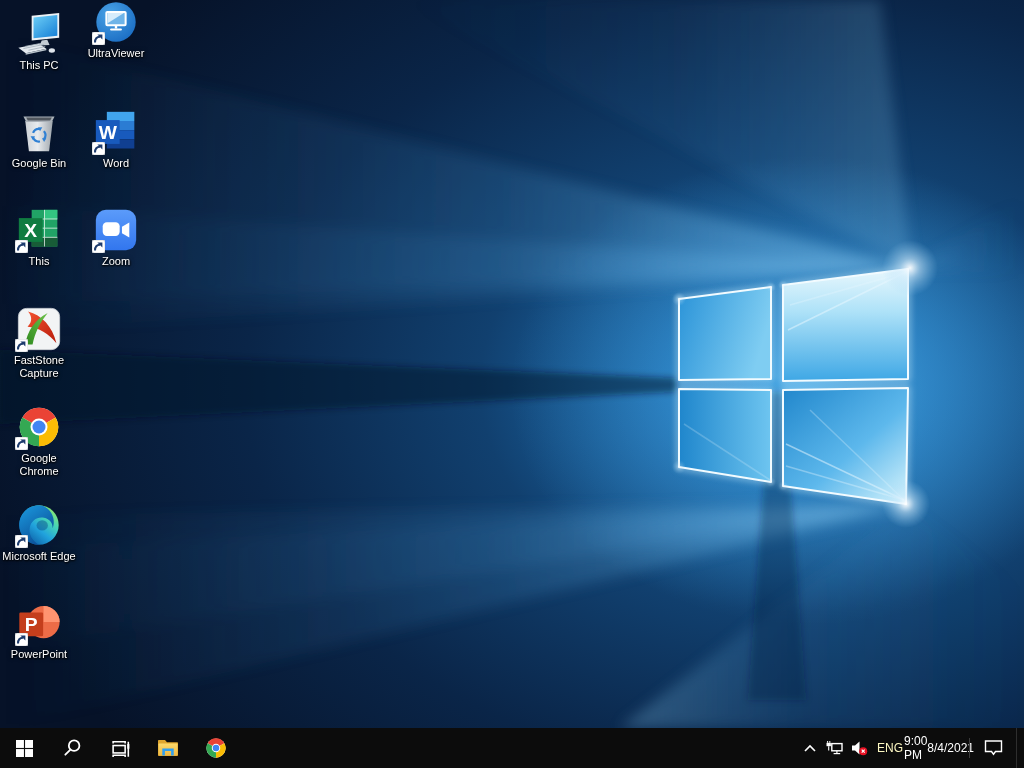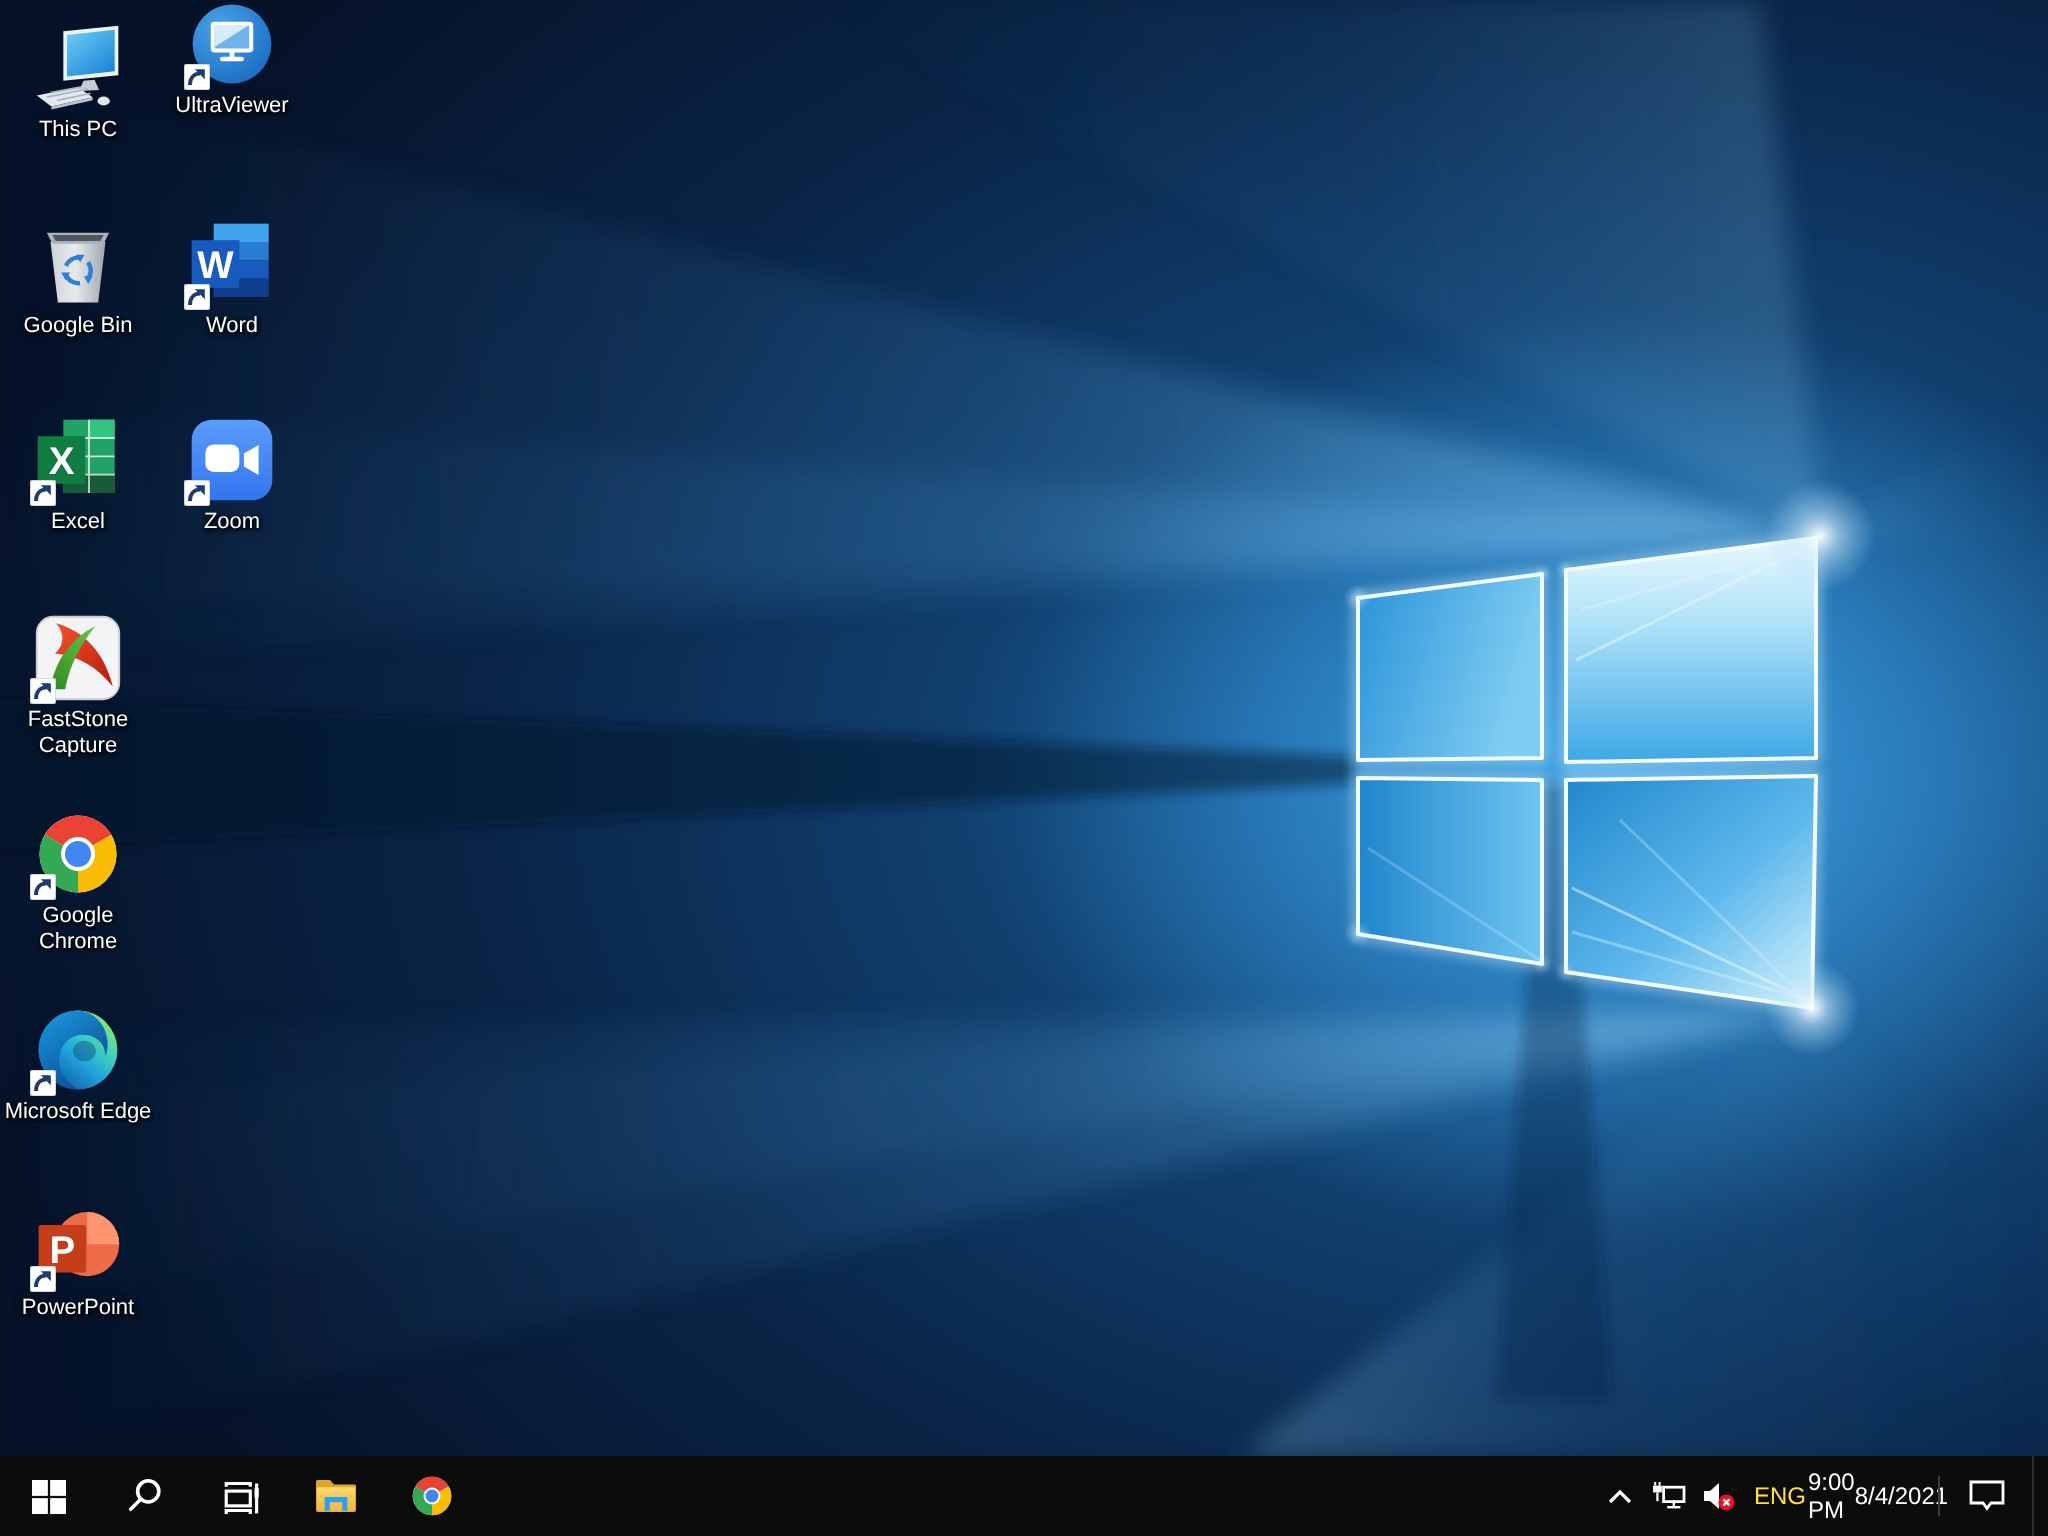--- a/index.html
+++ b/index.html
@@ -16,21 +16,21 @@
               text-shadow:0 1px 2px rgba(0,0,0,.95),1px 1px 2px rgba(0,0,0,.85),0 0 4px rgba(0,0,0,.6);}
   
   .taskbar{position:absolute;left:0;bottom:0;width:1024px;height:40px;background:#0c0c0c;
            display:flex;align-items:center;justify-content:space-between;z-index:5;}
   .tb-left{display:flex;height:40px;}
   .tb-btn{width:48px;height:40px;display:flex;align-items:center;justify-content:center;}
   .tb-right{display:flex;height:40px;align-items:center;}
   .tray-btn{height:40px;display:flex;align-items:center;justify-content:center;}
   .w-chev{width:26px;} .w-net{width:23px;} .w-vol{width:25px;}
   .w-lang{width:38px;} .w-clock{width:60px;} .w-ac{width:46px;}
-  .tray-text{color:#fde047;font-size:12px;}
+  .tray-text{color:#fef9c3;font-size:12px;}
   .clock{display:flex;flex-direction:row;align-items:center;justify-content:center;
          color:#fff;font-size:12px;line-height:14px;}
   .sep{width:1px;height:20px;background:#3c3c3c;}
   .edge-strip{width:7px;height:40px;border-left:1px solid #2e2e2e;}
   svg{display:block;}
   .svgtext{font-family:"Liberation Sans",sans-serif;font-weight:700;fill:#ffffff;}
 </style>
 </head>
 <body>
 
@@ -271,21 +271,21 @@
           </g>
           <rect x="2" y="11" width="26" height="26" fill="#107c41"></rect>
           <text x="15" y="31.5" text-anchor="middle" font-size="21" class="svgtext">X</text>
         </svg>
         <svg class="badge" viewBox="0 0 13 13">
           <rect x="0" y="0" width="13" height="13" rx="2" fill="#ffffff" stroke="#c9cdd2" stroke-width=".8"></rect>
           <path d="M3,10.5 C3,6.8 5.2,4.8 8,4.8" stroke="#1e3c6e" stroke-width="2" fill="none"></path>
           <polygon points="5.4,2.6 10.4,2.6 10.4,7.6" fill="#1e3c6e"></polygon>
         </svg>
       </div>
-      <div class="icon-label">Excel</div>
+      <div class="icon-label">This</div>
     </div>
 
     <div class="desk-icon" style="left:79px;top:208px">
       <div class="icon-art">
         <svg class="app" viewBox="0 0 48 48">
           <defs>
               <linearGradient id="zmGrad" x1="0%" y1="0%" x2="0%" y2="100%">
             <stop offset="0%" stop-color="#5b9bfa"></stop>
                 <stop offset="100%" stop-color="#3276ee"></stop>
           </linearGradient>

